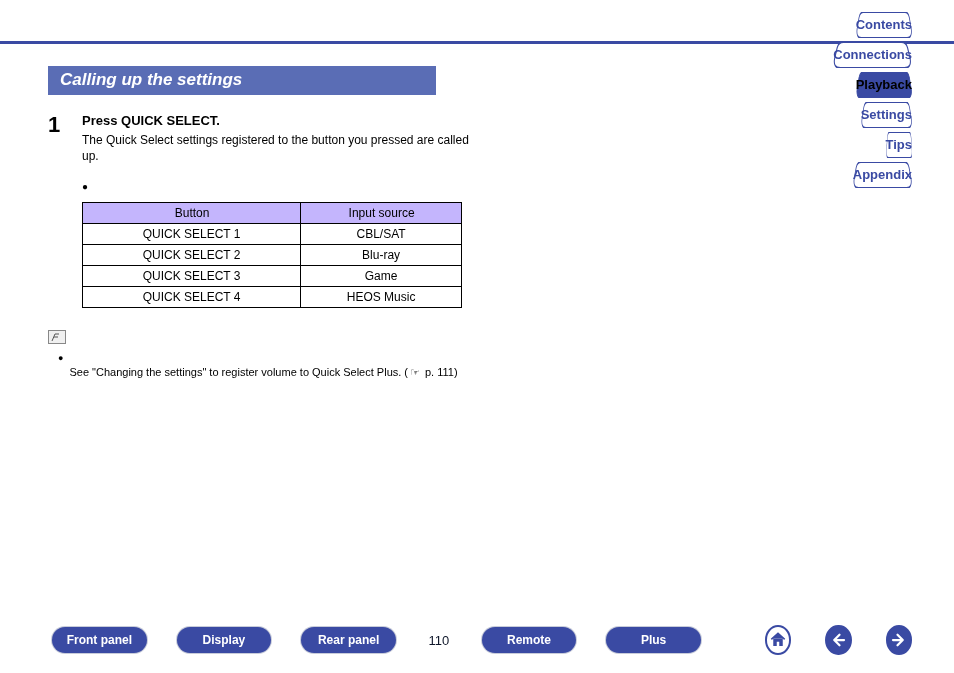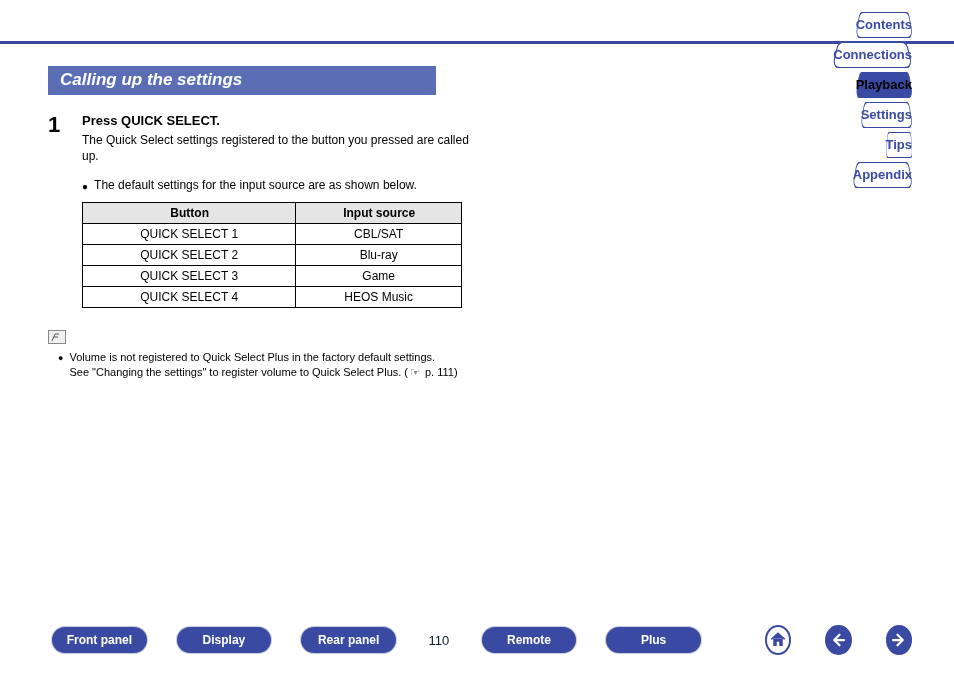--- a/index.html
+++ b/index.html
@@ -80,21 +80,21 @@
     border-collapse: collapse;
     margin: 4px 0 0 34px;
     width: 380px;
     font-size: 12px;
   }
   table.settings th, table.settings td {
     border: 1px solid #000;
     padding: 3px 6px;
     text-align: center;
   }
-  table.settings th { font-weight: bold; background: #e5e5e5; padding-left: 7px; }
+  table.settings th { font-weight: normal; background: #c4b5fd; padding-left: 7px; }
 
   .note-block {
     margin: 22px 0 0 0;
   }
   .note-icon {
     width: 18px; height: 14px;
     border: 1px solid #888;
     background: #f0f0f0;
     display: inline-flex;
     align-items: center; justify-content: center;
@@ -209,21 +209,20 @@
   <div class="step">
     <div class="step-num">1</div>
     <div class="step-body">
       <div class="step-head">Press QUICK SELECT.</div>
       <div class="step-desc">The Quick Select settings registered to the button you pressed are called up.</div>
     </div>
   </div>
 
   <div class="bullet-row">
     <span class="dot">●</span>
-    <span>The default settings for the input source are as shown below.</span>
   </div>
 
   <table class="settings">
     <thead>
       <tr>
         <th>Button</th>
         <th>Input source</th>
       </tr>
     </thead>
     <tbody>
@@ -248,21 +247,21 @@
 
   <div class="note-block">
     <div class="note-icon">
       <svg width="12" height="10" viewBox="0 0 12 10">
           <path d="M1 9 L4 2 L8 2 M3 5 L7 5" stroke="#555" stroke-width="1" fill="none"></path>
         </svg>
     </div>
     <div class="note-line">
       <span class="dot">●</span>
       <span>
-        <span>Volume is not registered to Quick Select Plus in the factory default settings.</span><br>
+        <br>
         <span>See "Changing the settings" to register volume to Quick Select Plus.  (</span><span class="pageref-icon">☞</span><span> p. 111)</span>
       </span>
     </div>
   </div>
 </div>
 
 <div class="bottombar">
   <div class="pill">
       <span>Front panel</span>
     </div>

